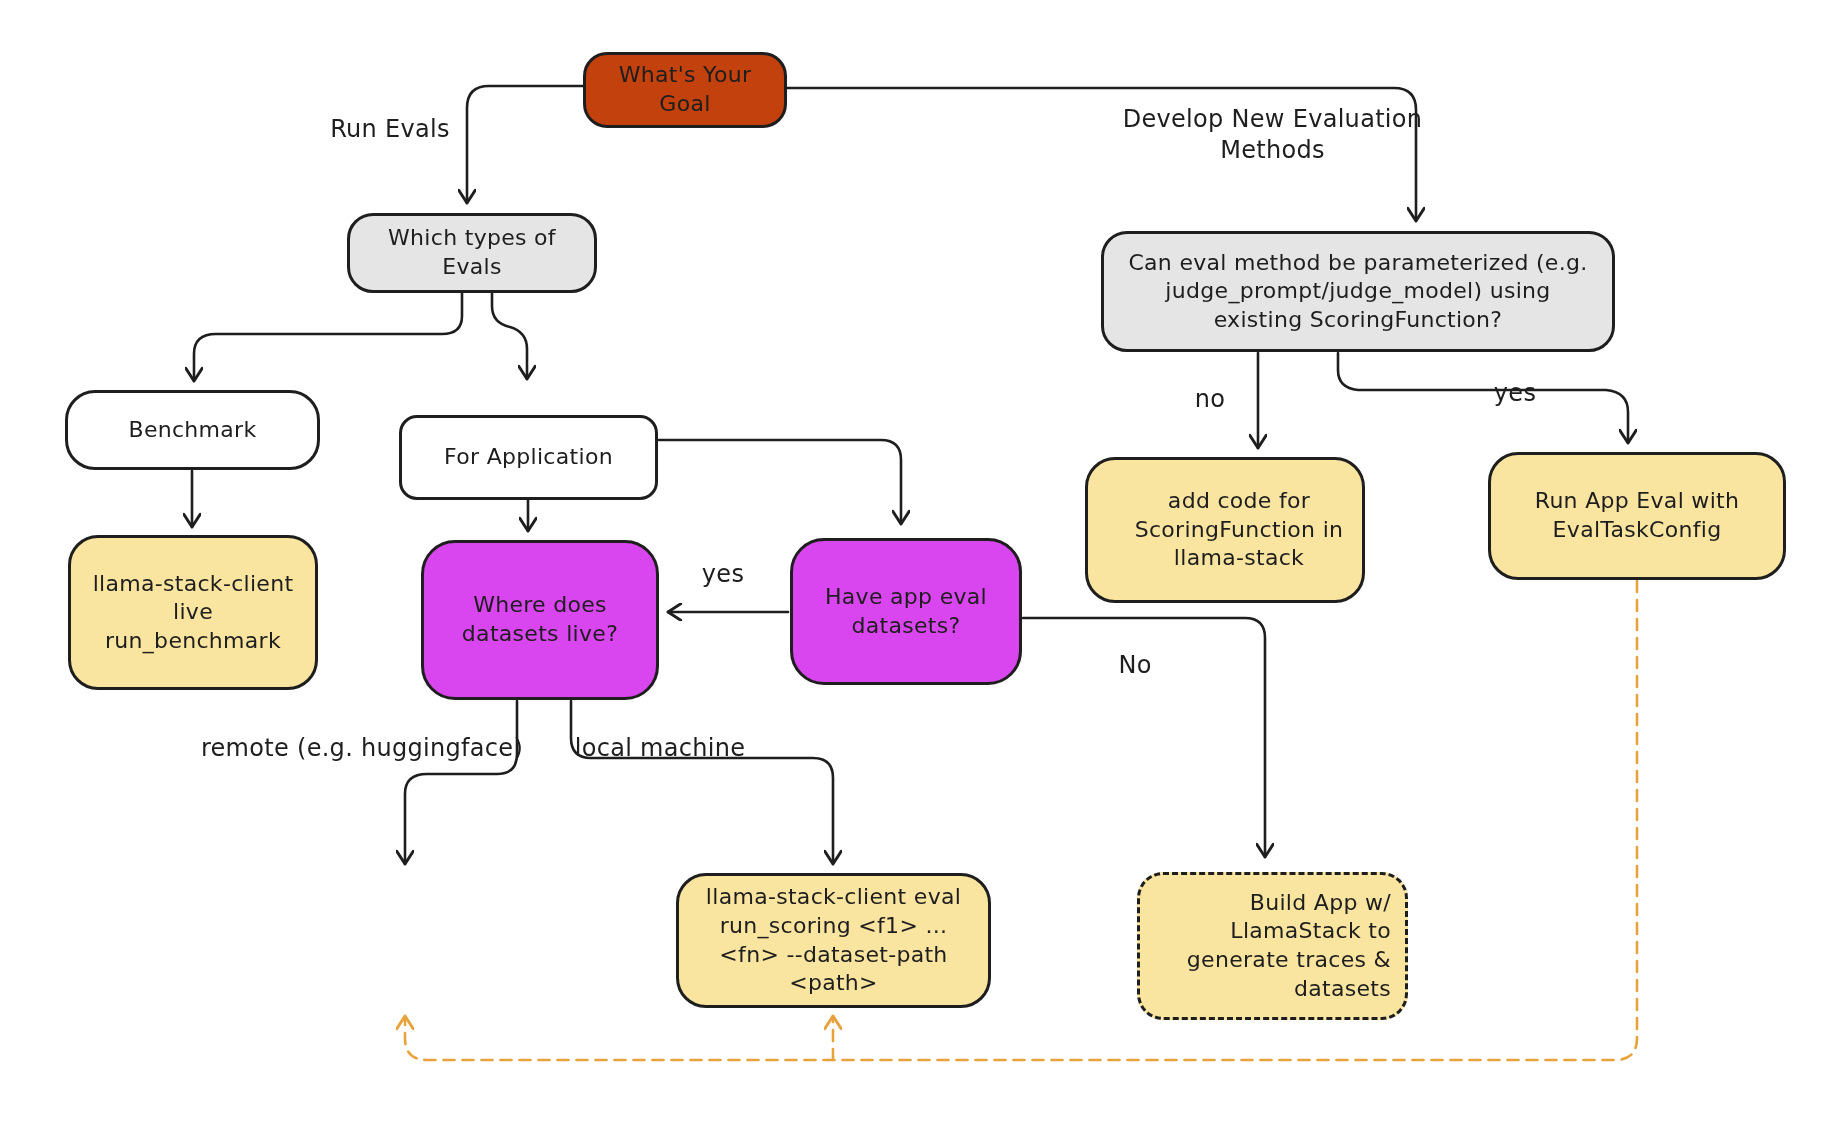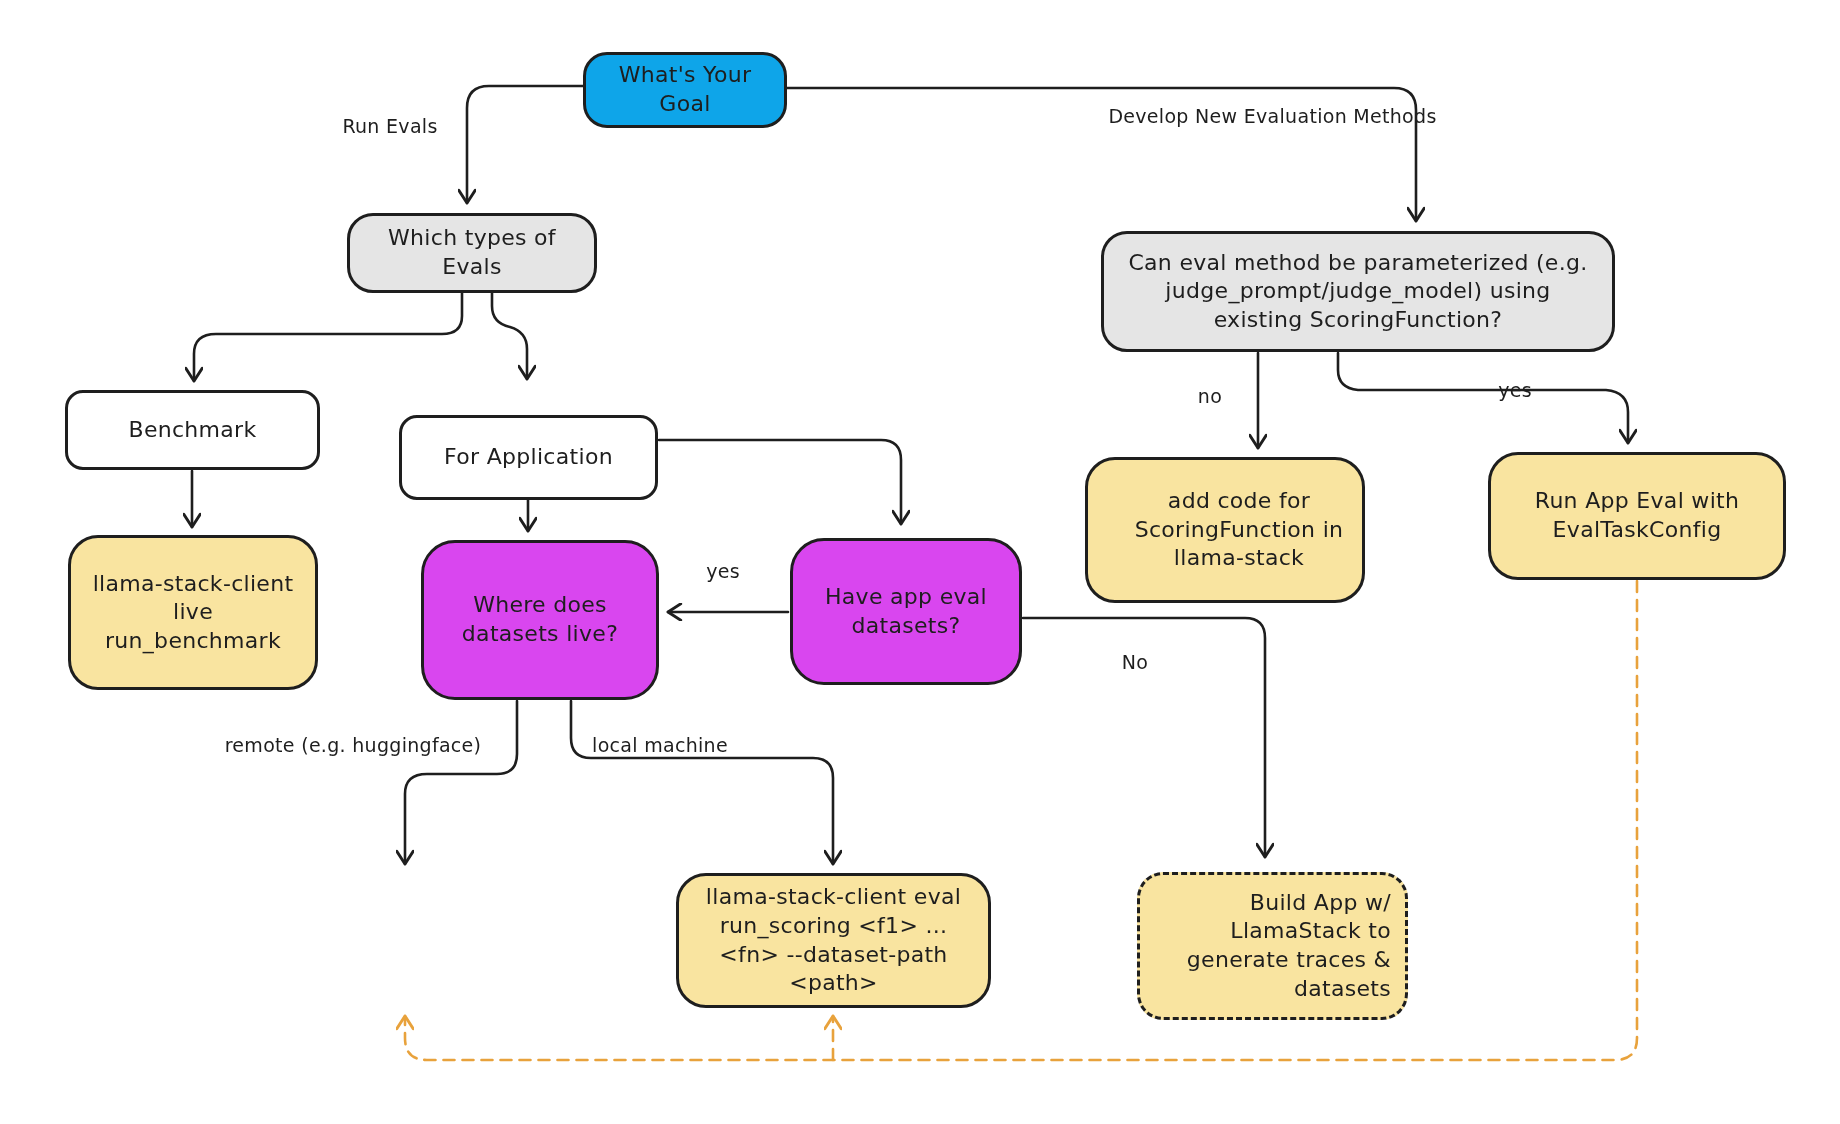--- a/index.html
+++ b/index.html
@@ -29,60 +29,60 @@
     display: flex;
     align-items: center;
     justify-content: center;
     text-align: center;
     font-size: 22px;
     line-height: 1.3;
     letter-spacing: 0.3px;
     padding: 8px 14px;
     color: #1e1e1e;
   }
-  .pink   { background: #0ea5e9; border-radius: 24px; }
+  .pink   { background: #c2410c; border-radius: 24px; }
   .green  { background: #e5e5e5; border-radius: 26px; }
   .white  { background: #ffffff; border-radius: 18px; }
   .yellow { background: #f9e4a0; border-radius: 30px; }
   .blue   { background: #d946ef; border-radius: 34px; }
   .dashed-border { border: 3px dashed #1e1e1e; border-radius: 26px; }
   .edge-label {
     position: absolute;
-    font-size: 19px;
+    font-size: 24px;
     letter-spacing: 0.3px;
     text-align: center;
     line-height: 1.3;
     color: #1e1e1e;
     white-space: nowrap;
   }
   .edge-label.wrap { white-space: normal; }
 
   
   #n-goal            { left: 583px;  top: 52px;  width: 204px; height: 76px;  }
   #n-eval-types      { left: 347px;  top: 213px; width: 250px; height: 80px;  }
-  #n-benchmark       { left: 65px;   top: 390px; width: 255px; height: 80px;  }
+  #n-benchmark       { left: 65px;   top: 390px; width: 255px; height: 80px; border-radius: 30px;  }
   #n-for-application { left: 399px;  top: 387px; width: 259px; height: 85px; margin-top: 28px;  }
   #n-run-benchmark   { left: 68px;   top: 535px; width: 250px; height: 155px; }
   #n-datasets-live   { left: 421px;  top: 540px; width: 238px; height: 160px; }
   #n-have-datasets   { left: 790px;  top: 538px; width: 232px; height: 147px; }
   #n-parameterized   { left: 1101px; top: 231px; width: 514px; height: 121px; }
   #n-add-code        { left: 1085px; top: 457px; width: 280px; height: 146px; padding-left: 42px; }
   #n-run-app-eval    { left: 1488px; top: 452px; width: 298px; height: 128px; }
   #n-run-scoring-id  { left: 247px;  top: 873px; width: 315px; height: 135px; }
   #n-run-scoring-path{ left: 676px;  top: 873px; width: 315px; height: 135px; }
   #n-build-app       { left: 1137px; top: 872px; width: 271px; height: 148px; text-align: right; }
 
   
   #l-run-evals   { left: 325px;  top: 114px; width: 130px; }
   #l-develop-new { left: 1100px; top: 104px; width: 345px; }
   #l-no-right    { left: 1180px; top: 384px; width: 60px;  }
   #l-yes-right   { left: 1470px; top: 378px; width: 90px;  }
   #l-yes-mid     { left: 693px;  top: 559px; width: 60px;  }
   #l-no-mid      { left: 1100px; top: 650px; width: 70px;  }
-  #l-remote      { left: 188px;  top: 733px; width: 330px; }
+  #l-remote      { left: 197px;  top: 733px; width: 330px; }
   #l-local       { left: 570px;  top: 733px; width: 180px; }
 </style>
 </head>
 <body>
 
 <div class="canvas">
 
   <svg class="edges" viewBox="0 0 1840 1124" xmlns="http://www.w3.org/2000/svg">
     <defs>
       <marker id="arrow-black" viewBox="0 0 10 10" refX="8" refY="5" markerWidth="7" markerHeight="7" orient="auto-start-reverse">

